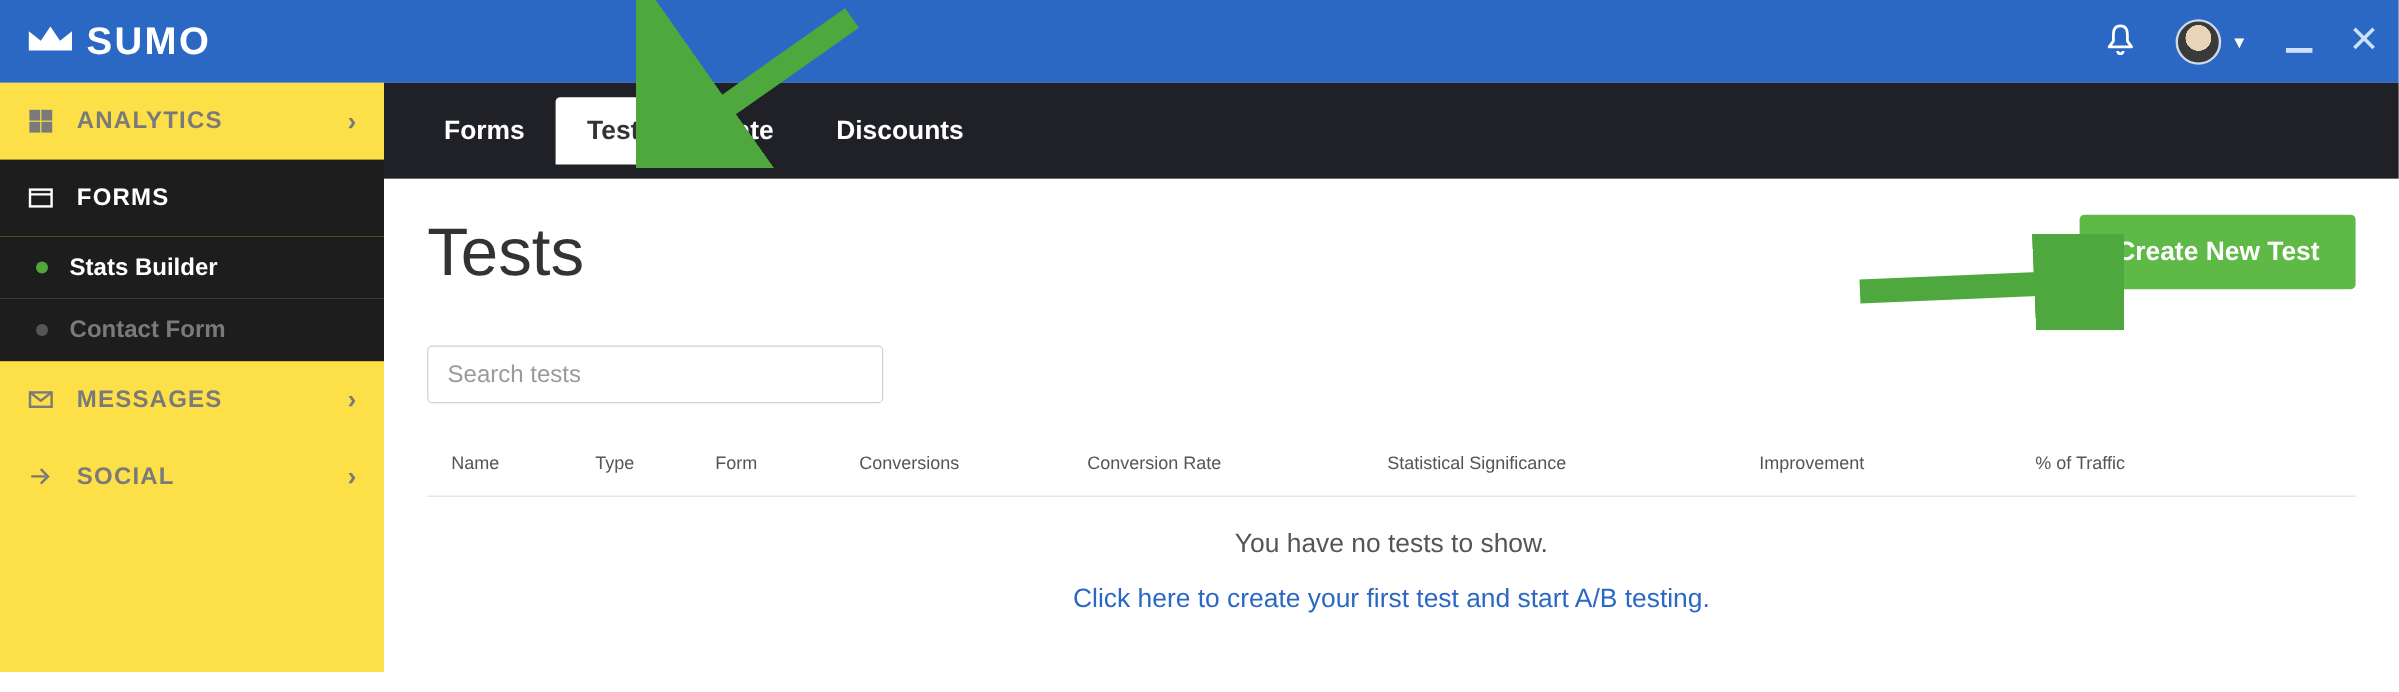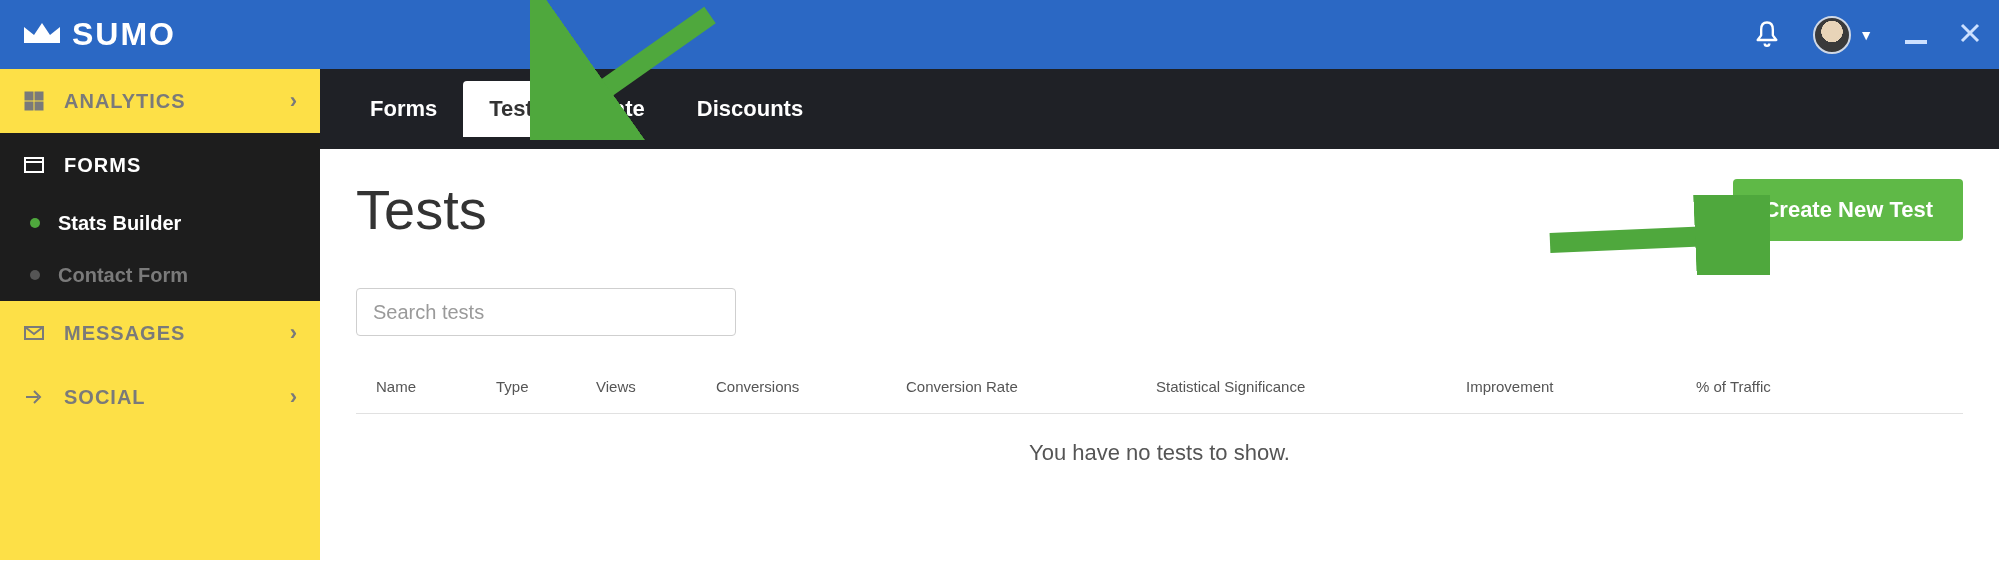--- a/index.html
+++ b/index.html
@@ -293,30 +293,31 @@
       <div class="content-header">
         <h1 class="page-title">Tests</h1>
         <button class="btn-create">Create New Test</button>
       </div>
 
       <input class="search" type="text" placeholder="Search tests" style="">
 
       <div class="table-head">
         <div class="col name">Name</div>
         <div class="col type">Type</div>
-        <div class="col views">Views</div>
+        <div class="col views">Form</div>
         <div class="col conv">Conversions</div>
         <div class="col crate">Conversion Rate</div>
         <div class="col sig">Statistical Significance</div>
         <div class="col imp">Improvement</div>
         <div class="col traf">% of Traffic</div>
       </div>
 
       <div class="empty">
         <div class="line1">You have no tests to show.</div>
+        <div class="line2">Click here to create your first test and start A/B testing.</div>
       </div>
 
     </div>
   </div>
 </div>
 
 <div class="overlay">
 
   <svg class="arrow" style="left:530px; top:0px;" width="200" height="140" viewBox="0 0 200 140">
     <defs>

